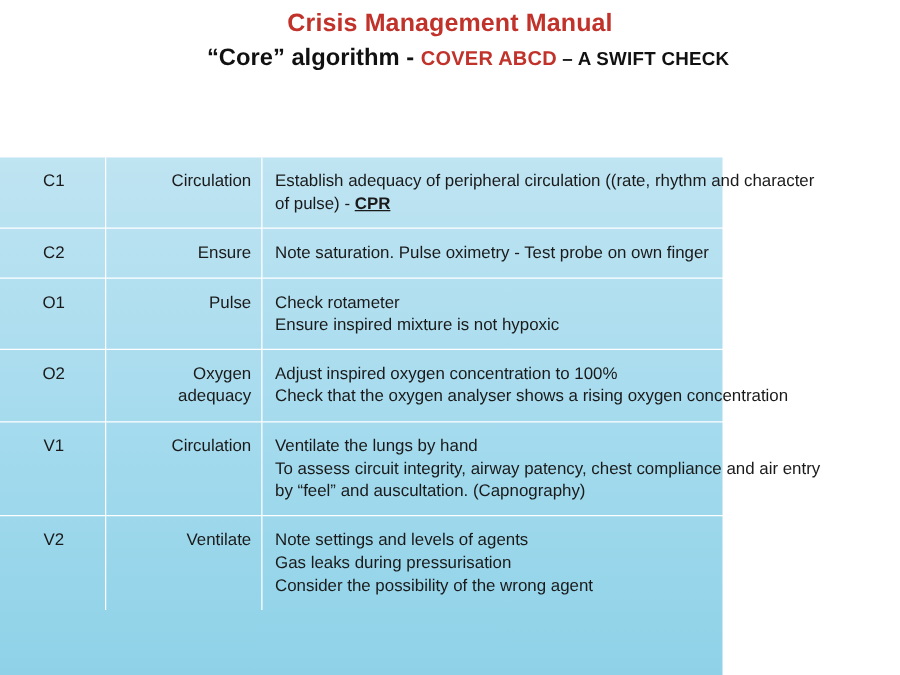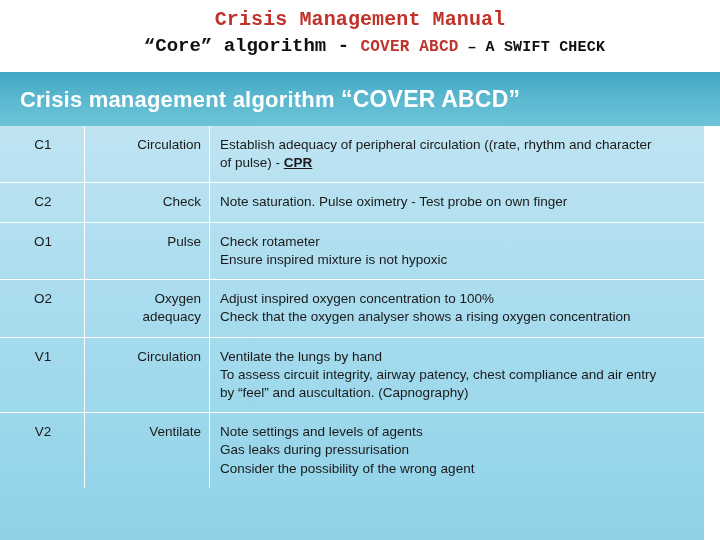--- a/index.html
+++ b/index.html
@@ -16,21 +16,20 @@
   .slide {
     position: relative;
     width: 720px;
     height: 540px;
     background: #ffffff;
     box-sizing: border-box;
   }
   .title-block {
     padding-top: 8px;
     text-align: center;
-    font-family: Liberation Mono, monospace;
   }
   .title-main {
     font-size: 20px;
     font-weight: bold;
     color: #c0322a;
     letter-spacing: 0.1px;
     line-height: 1.15;
   }
   .subtitle-line {
     margin-top: 5px;
@@ -79,21 +78,21 @@
     font-weight: bold;
     letter-spacing: 0.2px;
   }
   .banner-text .quoted {
     font-size: 23px;
   }
   .table-wrap {
     position: absolute;
     left: 0;
     top: 126px;
-    width: 704px;
+    width: 578px;
     height: 414px;
     background: linear-gradient(to bottom, #bfe4f2 0%, #a8dcee 45%, #8fd2e8 100%);
   }
   table.algo {
     width: 720px;
     border-collapse: collapse;
     table-layout: fixed;
   }
   table.algo td {
     border-top: 1px solid #ffffff;
@@ -145,40 +144,35 @@
 
 <div class="slide">
 
   <div class="title-block">
     <div class="title-main">Crisis Management Manual</div>
     <div class="subtitle-line">
       <span class="sub-core">“Core” algorithm - </span><span class="sub-cover">COVER ABCD</span><span class="sub-dash"> – </span><span class="sub-swift">A SWIFT CHECK</span>
     </div>
   </div>
 
-  <div class="banner">
-    <div class="banner-text">
-      <span>Crisis management algorithm </span><span class="quoted"> “COVER ABCD”</span>
-    </div>
-  </div>
 
   <div class="table-wrap">
     <table class="algo">
       <tbody>
           <tr>
             <td class="col-code">C1</td>
             <td class="col-name">Circulation</td>
             <td class="col-desc">
               <span class="desc-line">Establish adequacy of peripheral circulation ((rate, rhythm and character</span>
               <span class="desc-line">of pulse) - <span class="bold-inline">CPR</span></span>
             </td>
           </tr>
           <tr>
             <td class="col-code">C2</td>
-            <td class="col-name">Check</td>
+            <td class="col-name">Ensure</td>
             <td class="col-desc">
               <span class="desc-line">Note saturation. Pulse oximetry - Test probe on own finger</span>
             </td>
           </tr>
           <tr>
             <td class="col-code">O1</td>
             <td class="col-name">Pulse</td>
             <td class="col-desc">
               <span class="desc-line">Check rotameter</span>
               <span class="desc-line">Ensure inspired mixture is not hypoxic</span>

